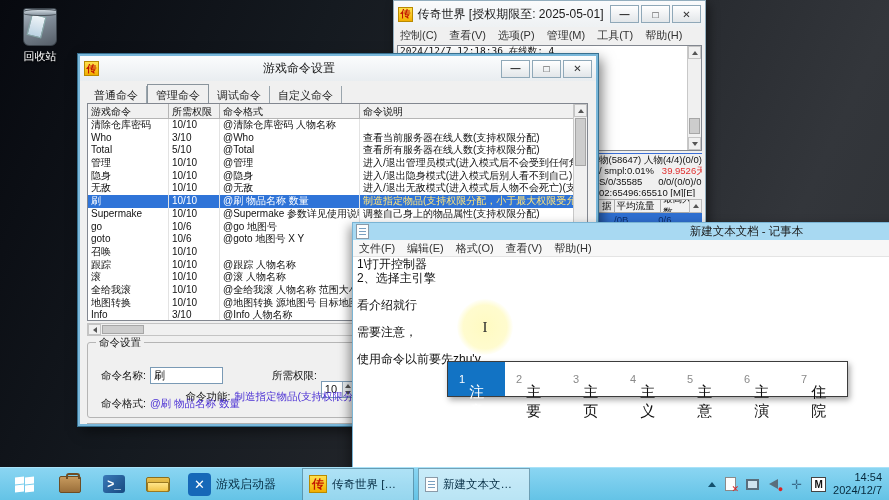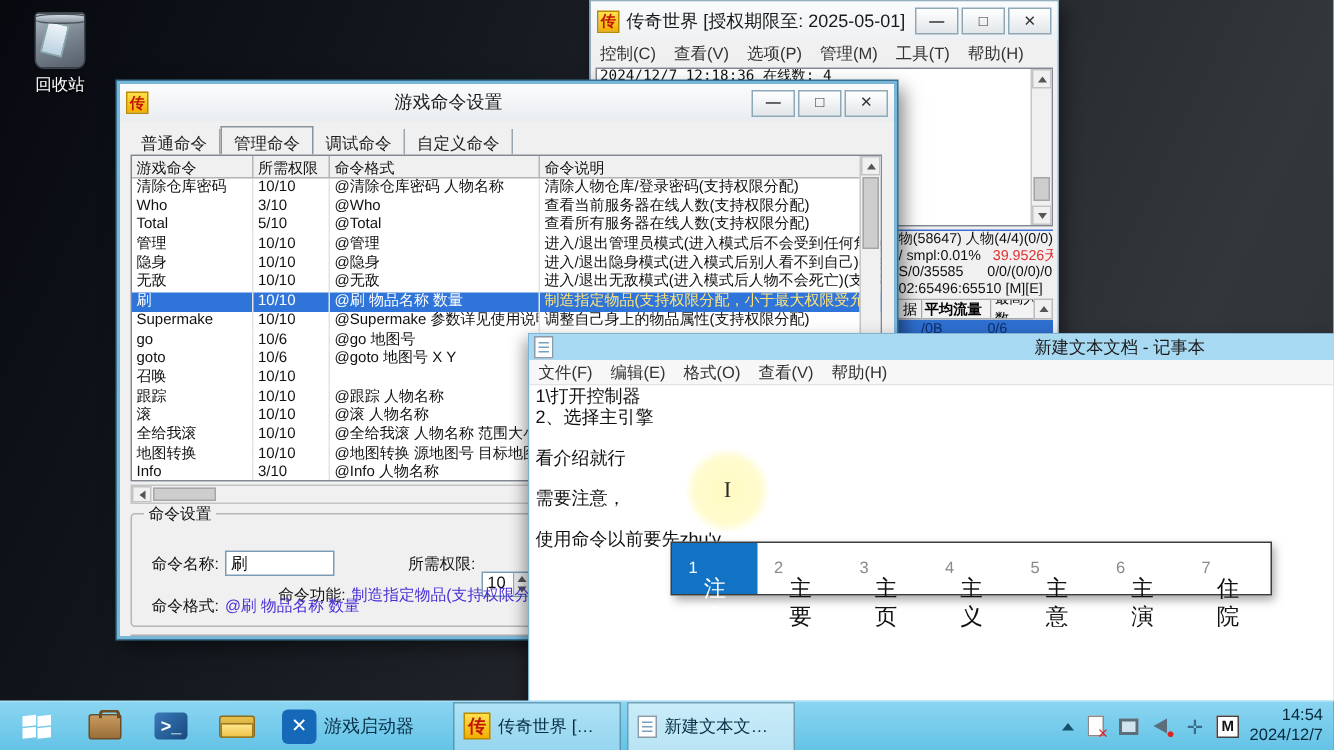--- a/index.html
+++ b/index.html
@@ -223,21 +223,21 @@
   </div>
   <div class="abs status-panel">
     <div>物(58647) 人物(4/4)(0/0)</div>
     <div><span>/ smpl:0.01%   </span><span class="red">39.9526天</span></div>
     <div>S/0/35585      0/0/(0/0)/0</div>
     <div>02:65496:65510 [M][E]</div>
   </div>
   <div class="abs stats">
     <div class="stats-head">
       <span style="width:219px;justify-content:flex-end;border-left:1px solid #a9a9a9;">据</span>
-      <span style="width:47px;font-weight:bold;">平均流量</span>
+      <span style="width:47px;">平均流量</span>
       <span style="width:41px;">最高人数</span>
     </div>
     <div class="stats-row">
       <span style="margin-left:217px;">/0B</span>
       <span style="margin-left:30px;">0/6</span>
     </div>
     <div class="stats-sc">
         <i class="tri-up"></i>
       </div>
   </div>
@@ -262,21 +262,20 @@
       <span class="c0">游戏命令</span>
       <span class="c1">所需权限</span>
       <span class="c2">命令格式</span>
       <span class="c3">命令说明</span>
     </div>
     <div id="cmd-tbody">
         <div class="trow">
           <span class="c0">清除仓库密码</span>
           <span class="c1">10/10</span>
           <span class="c2">@清除仓库密码 人物名称</span>
-          <span class="c3">清除人物仓库/登录密码(支持权限分配)</span>
         </div>
         <div class="trow">
           <span class="c0">Who</span>
           <span class="c1">3/10</span>
           <span class="c2">@Who</span>
           <span class="c3">查看当前服务器在线人数(支持权限分配)</span>
         </div>
         <div class="trow">
           <span class="c0">Total</span>
           <span class="c1">5/10</span>

